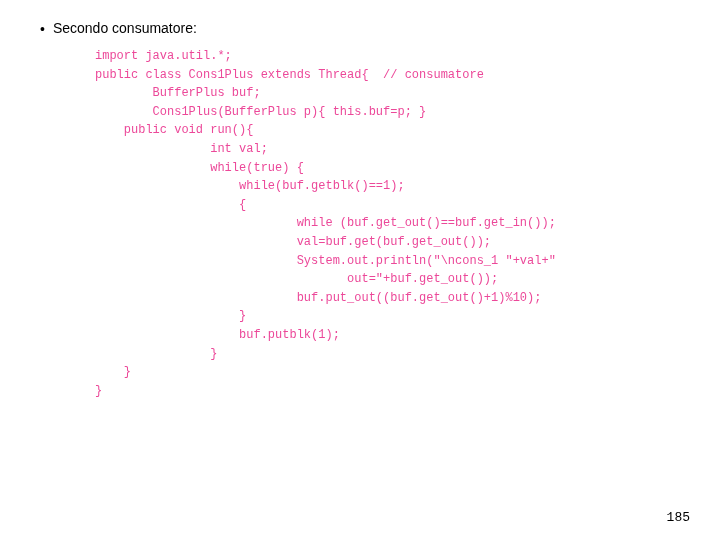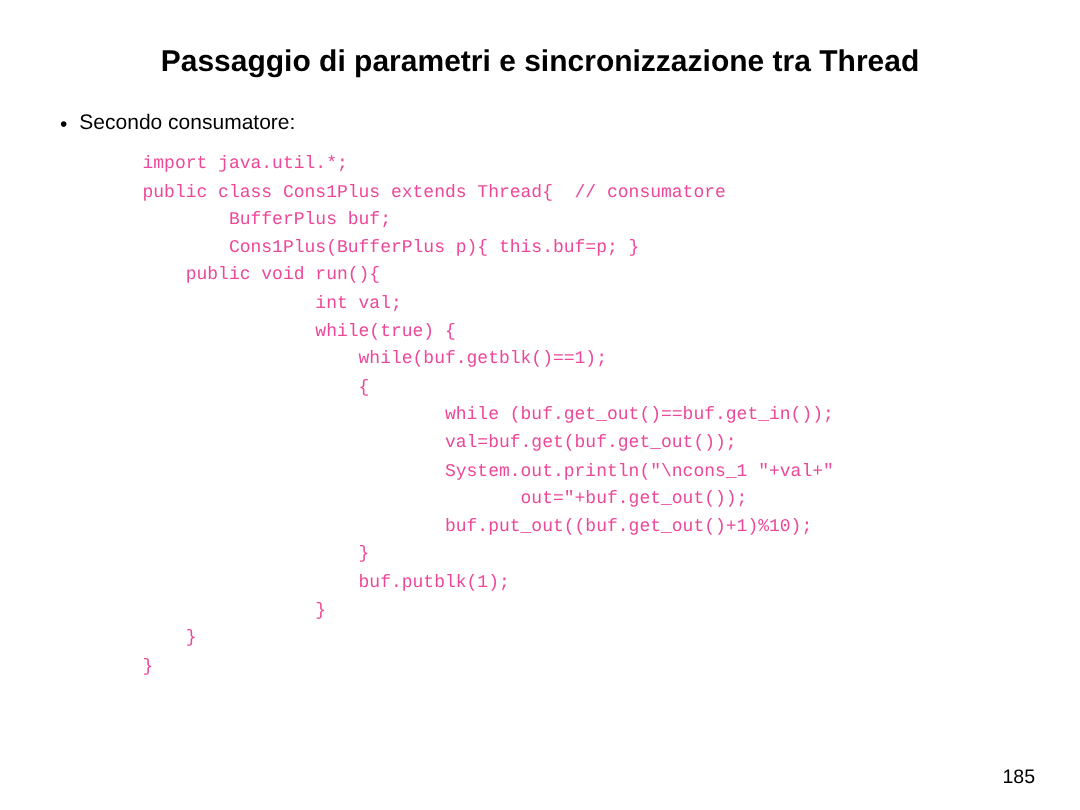--- a/index.html
+++ b/index.html
@@ -51,27 +51,27 @@
       margin-top: 8px;
       line-height: 1.55;
       white-space: pre;
     }
     .page-number {
       position: absolute;
       bottom: 15px;
       right: 30px;
       font-size: 13px;
       color: #000;
+      font-family: Liberation Mono, monospace;
     }
   </style>
 </head>
 <body>
 
 <div class="page">
-  <div class="title">Passaggio di parametri e sincronizzazione  tra Thread</div>
 
   <div class="bullet-section">
     <span class="bullet">•</span>
     <span class="section-label">Secondo consumatore:</span>
   </div>
 
   <div class="code-block" id="code-container"><div>import java.util.*;</div><div>public class Cons1Plus extends Thread{  // consumatore</div><div>        BufferPlus buf;</div><div>        Cons1Plus(BufferPlus p){ this.buf=p; }</div><div>    public void run(){</div><div>                int val;</div><div></div><div>                while(true) {</div><div>                    while(buf.getblk()==1);</div><div>                    {</div><div>                            while (buf.get_out()==buf.get_in());</div><div>                            val=buf.get(buf.get_out());</div><div>                            System.out.println("\ncons_1 "+val+"</div><div>                                   out="+buf.get_out());</div><div>                            buf.put_out((buf.get_out()+1)%10);</div><div>                    }</div><div>                    buf.putblk(1);</div><div>                }</div><div>    }</div><div>}</div></div>
 
   <div class="page-number">185</div>
 </div>

